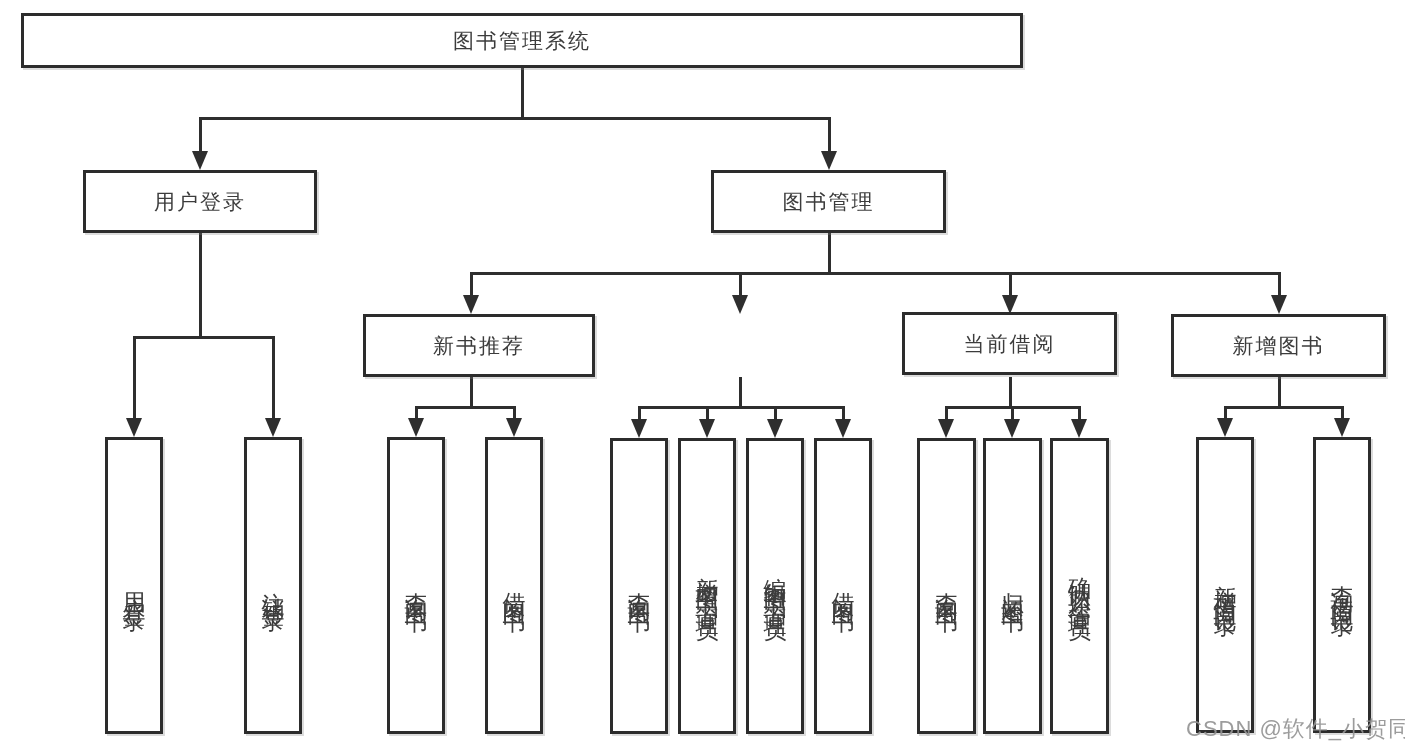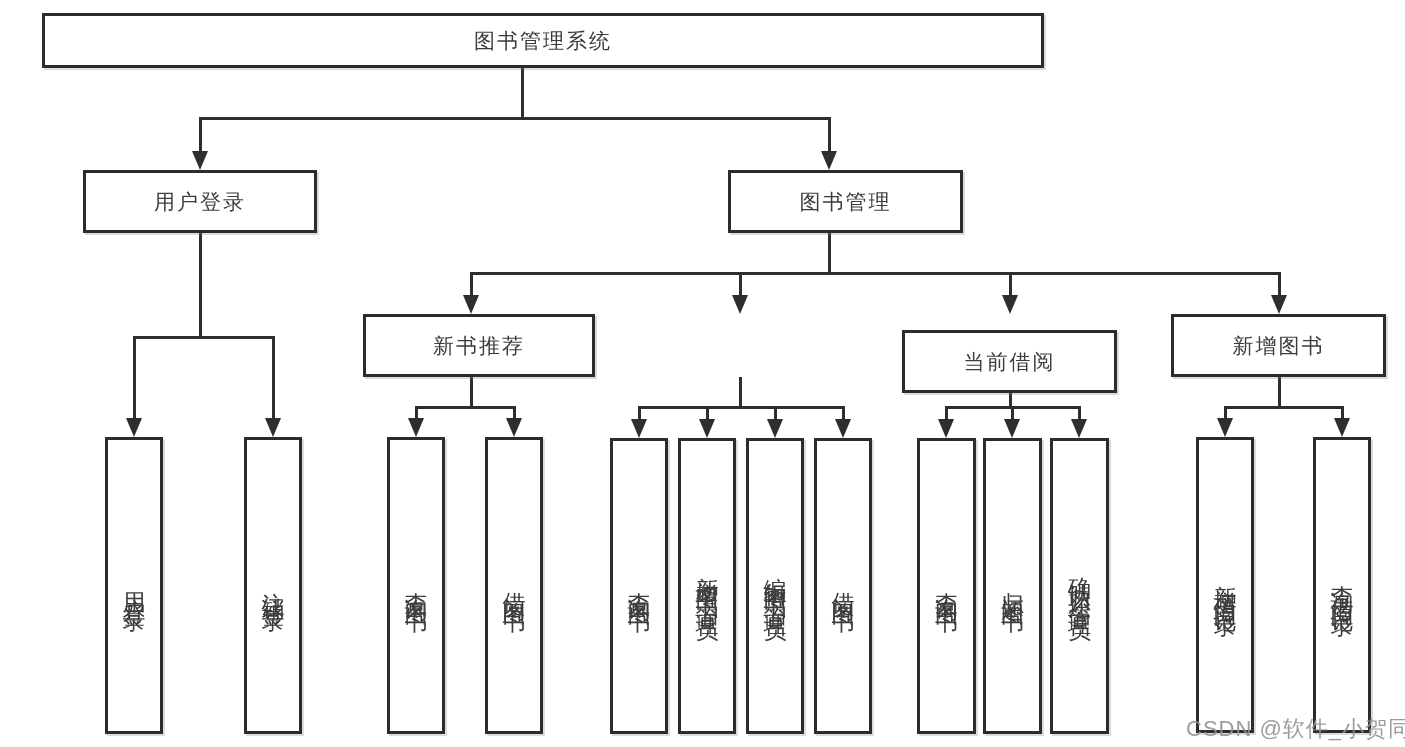--- a/index.html
+++ b/index.html
@@ -63,33 +63,33 @@
     letter-spacing: 1px;
     z-index: 5;
     white-space: nowrap;
   }
 </style>
 </head>
 <body>
 
 <div id="canvas">
   <span class="watermark" style="left: 1186px; top: 714px;">CSDN @软件_小贺同学</span>
-<div class="node" style="left: 21px; top: 13px; width: 1002px; height: 55px; margin-left: 21px;">
+<div class="node" style="left: 21px; top: 13px; width: 1002px; height: 55px;">
       <span class="node-label">图书管理系统</span>
     </div>
     <div class="node" style="left: 83px; top: 170px; width: 234px; height: 63px;">
       <span class="node-label">用户登录</span>
     </div>
-    <div class="node" style="left: 728px; top: 170px; width: 235px; height: 63px;">
+    <div class="node" style="left: 711px; top: 170px; width: 235px; height: 63px;">
       <span class="node-label">图书管理</span>
     </div>
     <div class="node" style="left: 363px; top: 314px; width: 232px; height: 63px;">
       <span class="node-label">新书推荐</span>
     </div>
-    <div class="node" style="left: 902px; top: 330px; width: 215px; height: 63px;">
+    <div class="node" style="left: 902px; top: 312px; width: 215px; height: 63px;">
       <span class="node-label">当前借阅</span>
     </div>
     <div class="node" style="left: 1171px; top: 314px; width: 215px; height: 63px;">
       <span class="node-label">新增图书</span>
     </div>
     <div class="node vertical" style="left: 105px; top: 437px; width: 58px; height: 297px;">
       <span class="node-label">用户登录</span>
     </div>
     <div class="node vertical" style="left: 244px; top: 437px; width: 58px; height: 297px;">
       <span class="node-label">注销登录</span>

